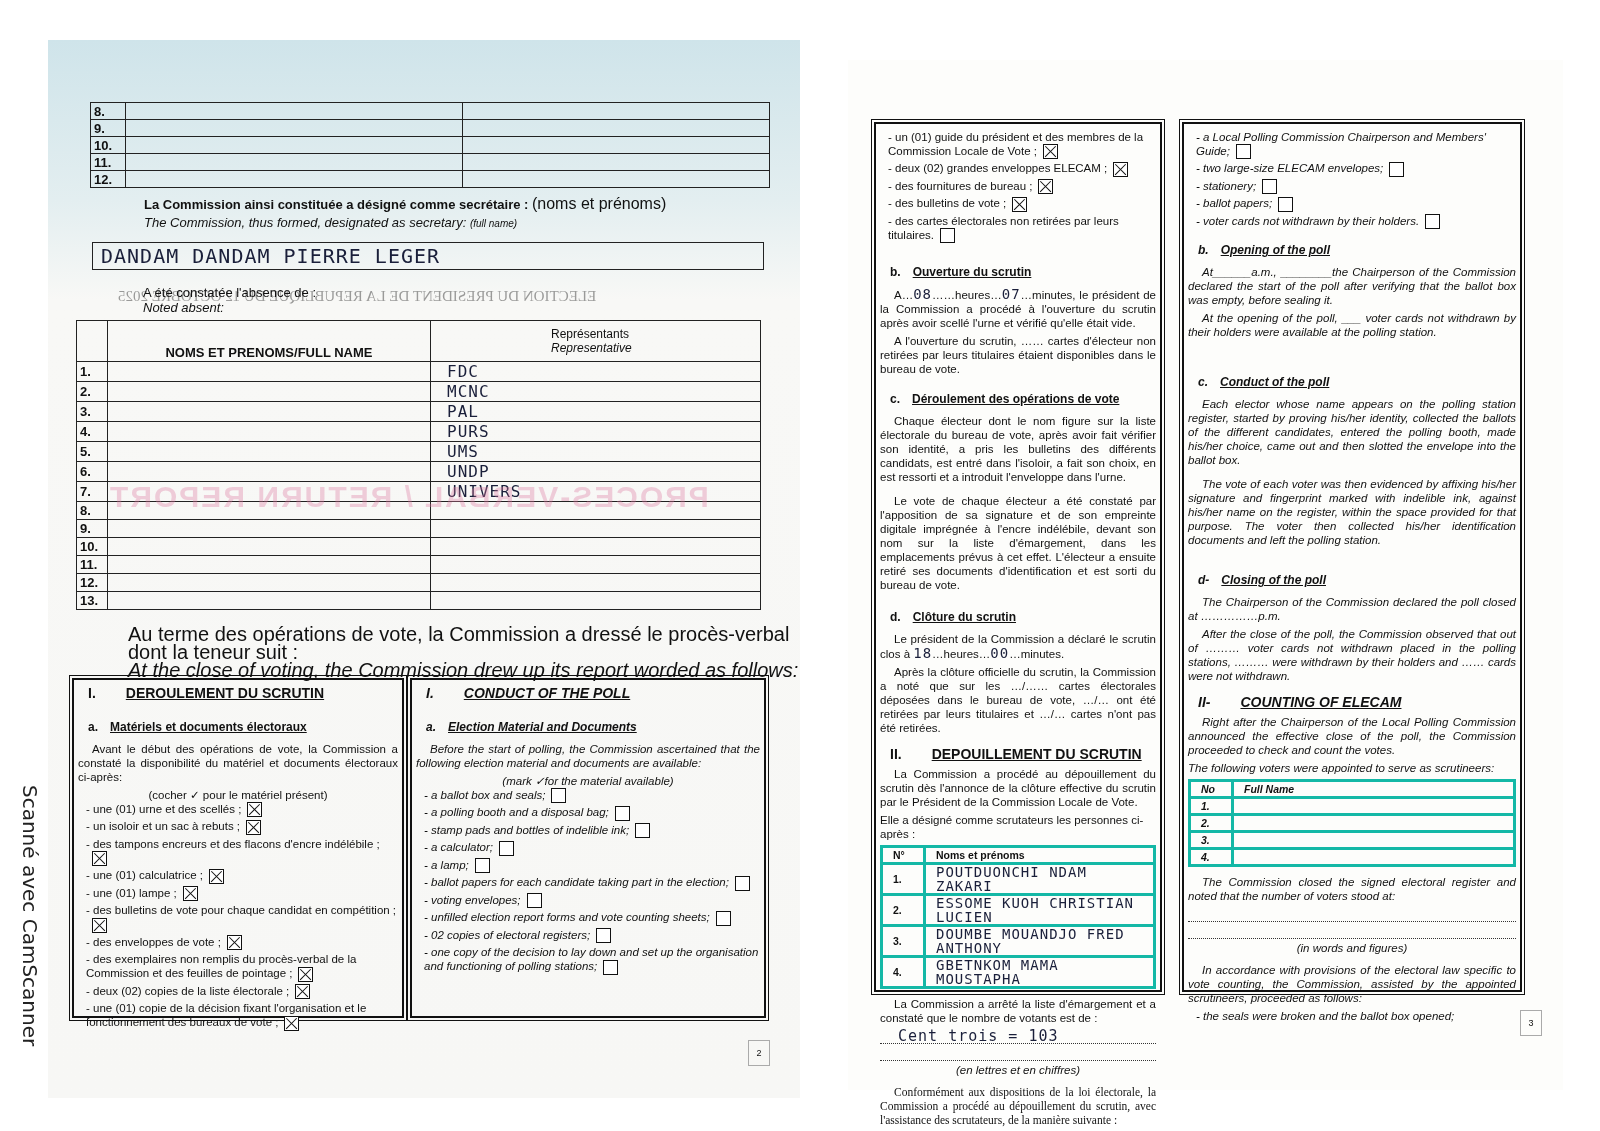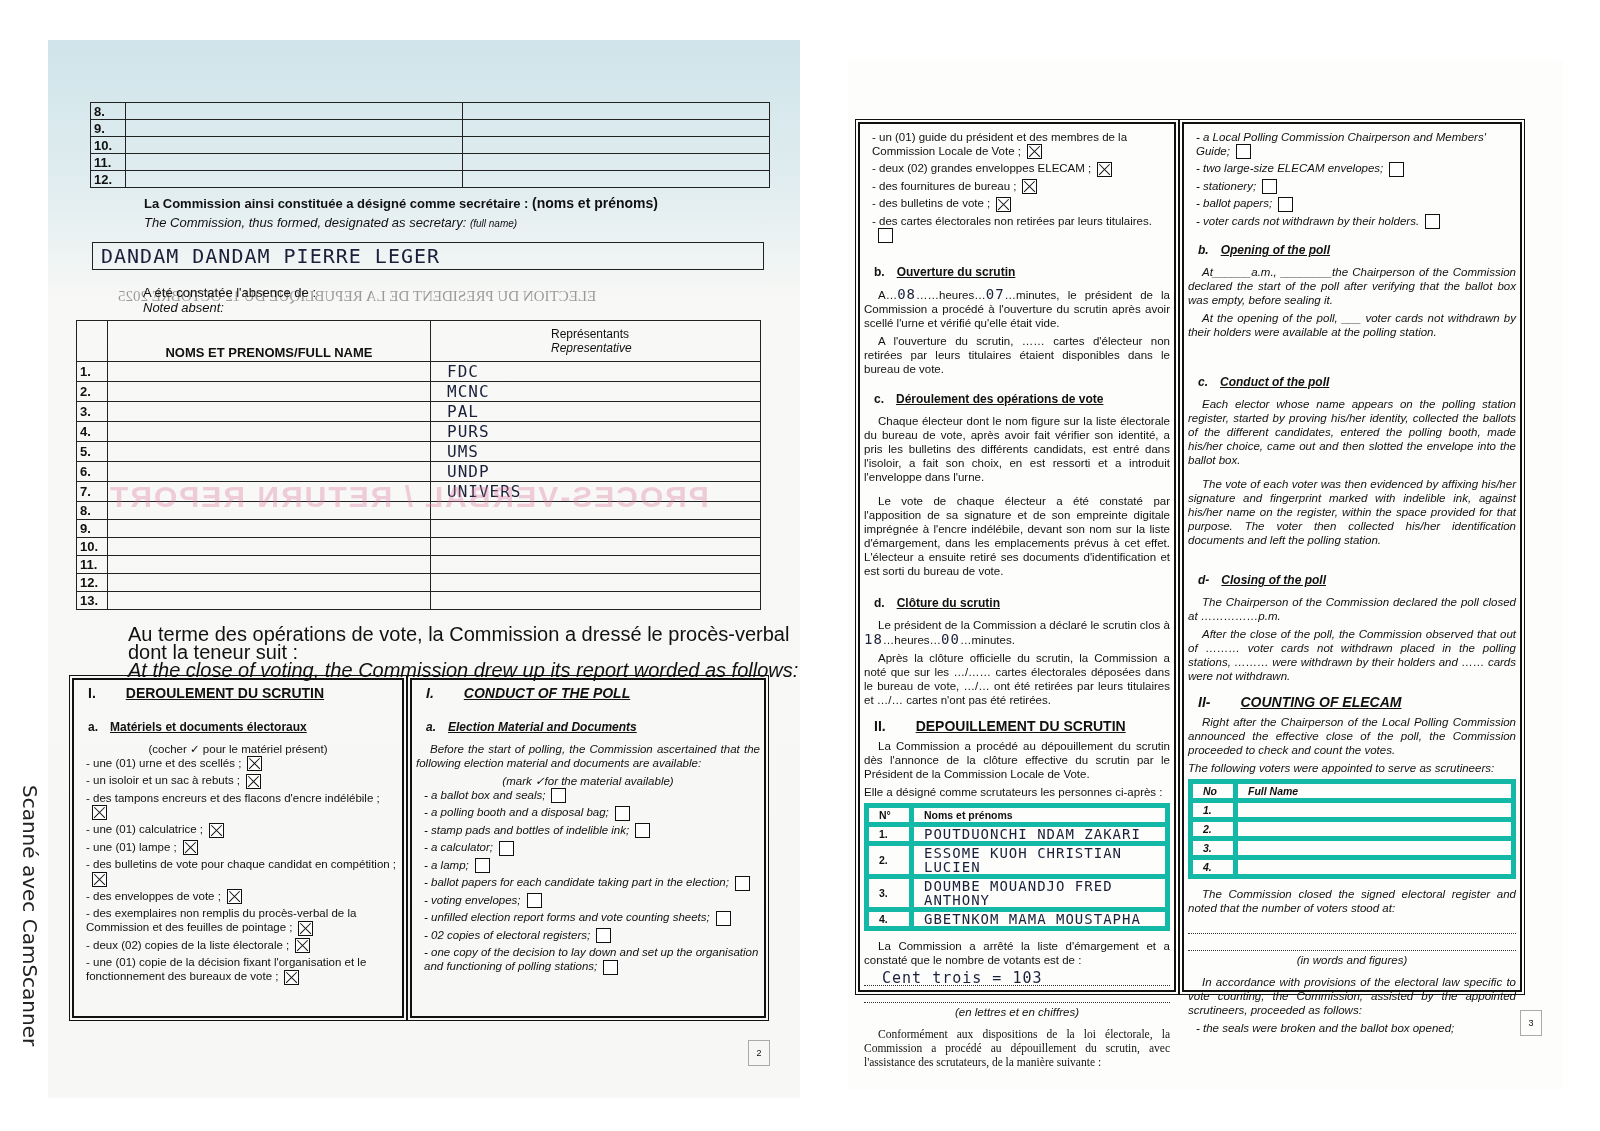--- a/index.html
+++ b/index.html
@@ -32,21 +32,21 @@
   .col p{margin:0 0 4px 0;text-align:justify;text-indent:14px;}
   .col ul{list-style:none;margin:0;padding:0 0 0 8px;}
   .col li{margin:0 0 2px 0;}
   .col li::before{content:"- ";}
   .col .center{text-align:center;}
   .it{font-style:italic;}
   .cb{display:inline-block;width:13px;height:13px;border:1.3px solid #111;vertical-align:middle;margin-left:6px;position:relative;background:#fff;}
   .cb.x::before,.cb.x::after{content:"";position:absolute;left:-1px;top:6px;width:15px;height:1.3px;background:#111;}
   .cb.x::before{transform:rotate(45deg);} .cb.x::after{transform:rotate(-45deg);}
   .scrut{width:100%;margin:4px 0 8px 0;}
-  .scrut td{border:5px solid #14b8a6;height:14px;font-size:10.5px;padding:0 10px;}
+  .scrut td{border:3px solid #14b8a6;height:14px;font-size:10.5px;padding:0 10px;}
   .scrut .hn{font-size:14px;}
   .dots{border-bottom:1px dotted #333;height:14px;margin:2px 0;}
   .pagenum{position:absolute;font-size:9px;border:1px solid #aaa;width:20px;height:24px;text-align:center;line-height:24px;}
   .camscanner{position:absolute;left:18px;top:785px;font-size:20px;color:#222;transform-origin:left top;transform:rotate(90deg) translate(0,-24px);white-space:nowrap;font-family:"DejaVu Sans",sans-serif;}
 </style>
 </head>
 <body>
 
 <div class="page page-left">
 
@@ -75,21 +75,21 @@
         <tr>
           <td style="width:28px">12.</td>
           <td style="width:330px"></td>
           <td></td>
         </tr>
       </tbody>
   </table>
 
   <div class="sec-text" style="top:155px;font-weight:bold;">
     <span>La Commission ainsi constituée a désigné comme secrétaire :</span>
-    <span style="font-weight:bold;font-size:14px;">(noms et prénoms)</span>
+    <span style="font-weight:normal;font-size:16px;">(noms et prénoms)</span>
   </div>
   <div class="sec-text it" style="top:175px;">
     <span>The Commission, thus formed, designated as secretary:</span>
     <span style="font-size:10px;">(full name)</span>
   </div>
   <div class="sec-name-box">
     <span class="hand">DANDAM DANDAM PIERRE LEGER</span>
   </div>
 
   <div class="bleed">ELECTION DU PRESIDENT DE LA REPUBLIQUE DU 12 OCTOBRE 2025</div>
@@ -181,20 +181,21 @@
   <div class="stamp">PROCES-VERBAL / RETURN REPORT</div>
 
   <div class="intro">
     <div>Au terme des opérations de vote, la Commission a dressé le procès-verbal dont la teneur suit :</div>
     <div class="it">At the close of voting, the Commission drew up its report worded as follows:</div>
   </div>
 
   <div class="col doublebox" style="left:24px;top:638px;width:332px;height:340px;">
     <h3><span>I.</span><span class="u">DEROULEMENT DU SCRUTIN</span></h3>
     <h4><span>a.</span><span class="u">Matériels et documents électoraux</span></h4>
+    <p>Avant le début des opérations de vote, la Commission a constaté la disponibilité du matériel et documents électoraux ci-après:</p>
     <div class="center">(cocher ✓ pour le matériel présent)</div>
     <ul id="fr-items">
         <li><span>une (01) urne et des scellés ;</span><span class="cb x"></span></li>
         <li><span>un isoloir et un sac à rebuts ;</span><span class="cb x"></span></li>
         <li><span>des tampons encreurs et des flacons d'encre indélébile ;</span><span class="cb x"></span></li>
         <li><span>une (01) calculatrice ;</span><span class="cb x"></span></li>
         <li><span>une (01) lampe ;</span><span class="cb x"></span></li>
         <li><span>des bulletins de vote pour chaque candidat en compétition ;</span><span class="cb x"></span></li>
         <li><span>des enveloppes de vote ;</span><span class="cb x"></span></li>
         <li><span>des exemplaires non remplis du procès-verbal de la Commission et des feuilles de pointage ;</span><span class="cb x"></span></li>
@@ -220,21 +221,21 @@
         <li><span>02 copies of electoral registers;</span><span class="cb"></span></li>
         <li><span>one copy of the decision to lay down and set up the organisation and functioning of polling stations;</span><span class="cb"></span></li>
       </ul>
   </div>
 
   <div class="pagenum" style="left:700px;top:1000px;">2</div>
 </div>
 
 <div class="page page-right">
 
-  <div class="col doublebox" style="left:10px;top:62px;width:318px;height:870px;">
+  <div class="col doublebox" style="left:26px;top:62px;width:288px;height:870px;">
     <ul id="fr-items-cont">
         <li><span>un (01) guide du président et des membres de la Commission Locale de Vote ;</span><span class="cb x"></span></li>
         <li><span>deux (02) grandes enveloppes ELECAM ;</span><span class="cb x"></span></li>
         <li><span>des fournitures de bureau ;</span><span class="cb x"></span></li>
         <li><span>des bulletins de vote ;</span><span class="cb x"></span></li>
         <li><span>des cartes électorales non retirées par leurs titulaires.</span><span class="cb"></span></li>
       </ul>
 
     <h4 style="margin-top:22px;"><span>b.</span><span class="u">Ouverture du scrutin</span></h4>
     <p>

